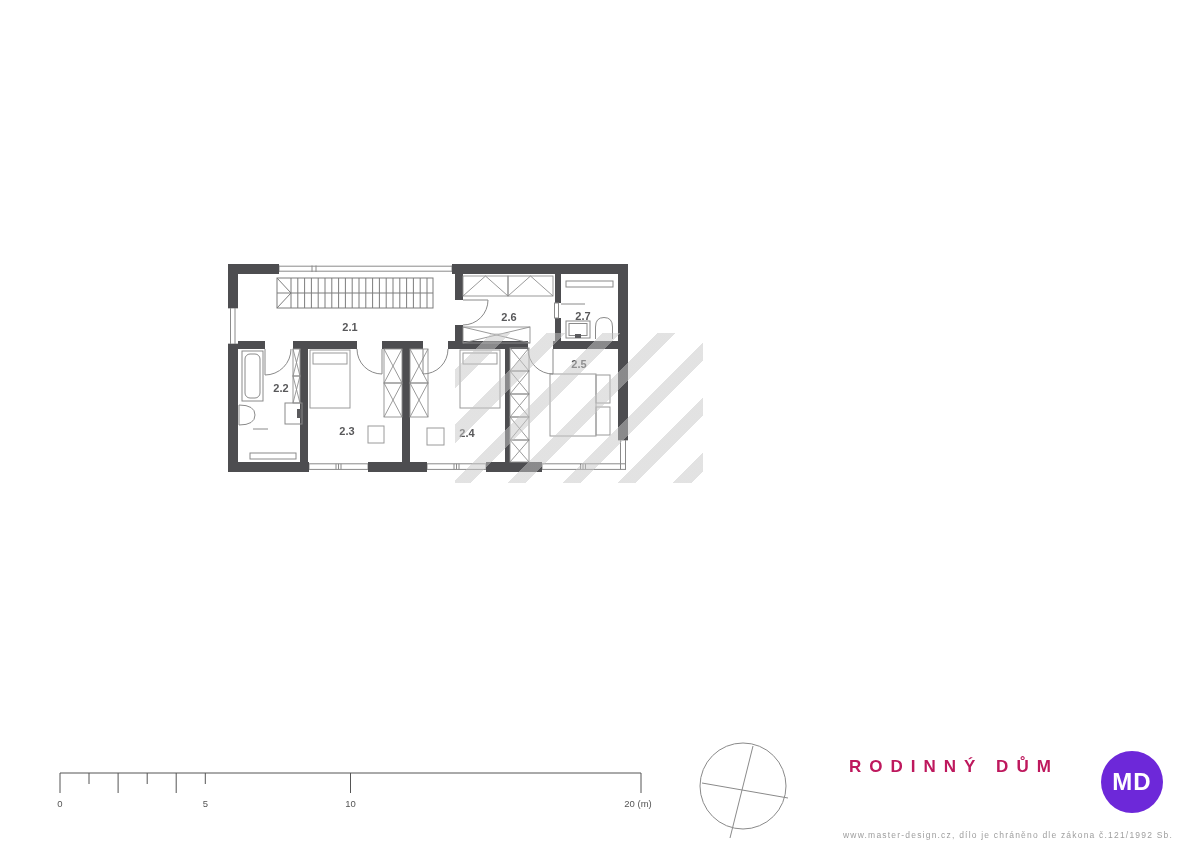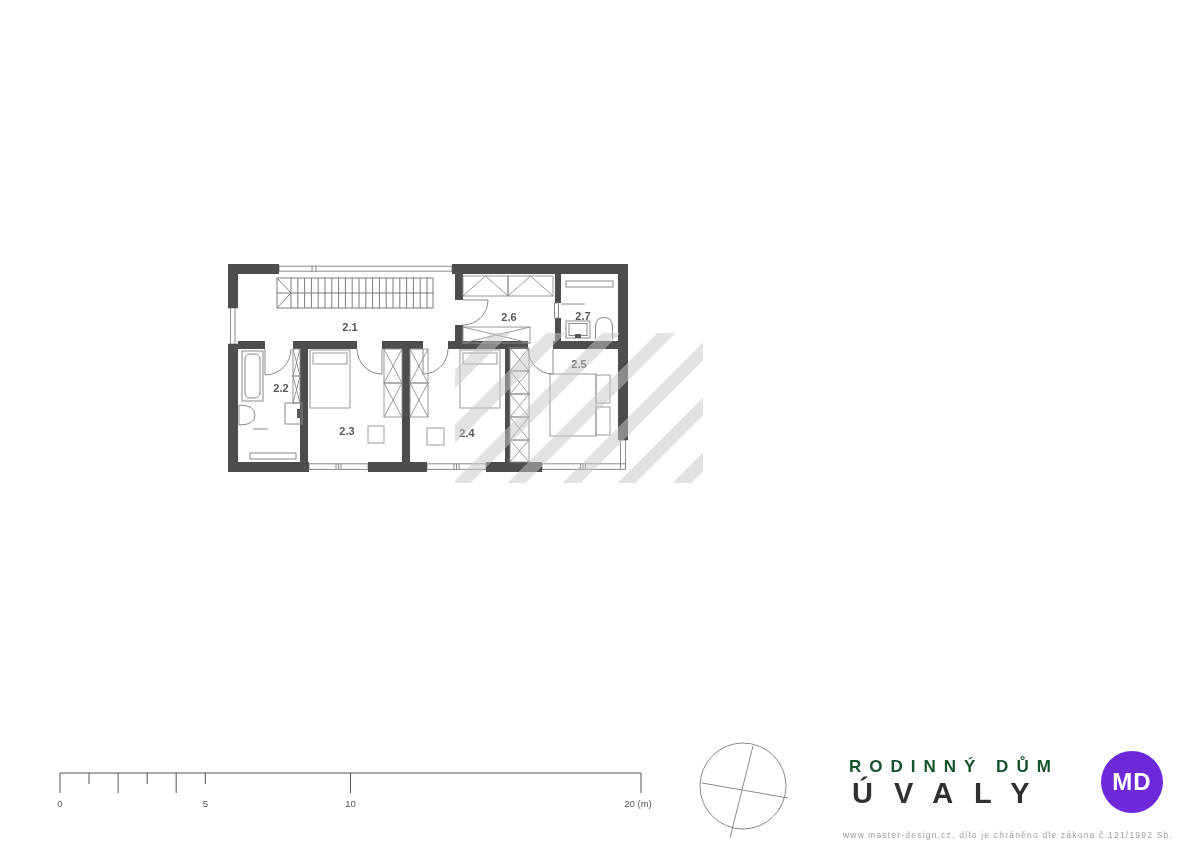--- a/index.html
+++ b/index.html
@@ -9,21 +9,21 @@
   
   #watermark-stripes{
     left:455px;top:333px;width:248px;height:150px;
     background:repeating-linear-gradient(135deg,
       rgba(200,200,200,0) 0 26px,
       rgba(198,198,198,0.5) 26px 39px);
     pointer-events:none;
   }
   
   #title-line1{left:849px;top:757px;width:246px;font-size:17px;font-weight:bold;
-    letter-spacing:8px;color:#14532d;white-space:nowrap;}
+    letter-spacing:8px;color:#be185d;white-space:nowrap;}
   #title-line2{left:852px;top:777px;width:246px;font-size:29px;font-weight:600;
     letter-spacing:21px;color:#303030;white-space:nowrap;}
   #md-logo{left:1101px;top:751px;width:62px;height:62px;border-radius:50%;
     background:#6d28d9;color:#ffffff;display:flex;align-items:center;justify-content:center;
     font-size:24px;font-weight:600;letter-spacing:1px;}
   #footer-note{left:843px;top:830px;font-size:8.5px;letter-spacing:1.2px;color:#9e9e9e;
     white-space:nowrap;}
   svg text.room-label{font-family:"Liberation Sans",sans-serif;font-size:11px;font-weight:bold;fill:#58585a;text-anchor:middle;}
   svg text.scale-label{font-family:"Liberation Sans",sans-serif;font-size:9.5px;fill:#555555;text-anchor:middle;}
 </style>
@@ -196,19 +196,18 @@
     <text class="scale-label" x="583" y="42">20 (m)</text>
   </svg>
 
   <svg class="abs" style="left:698px;top:740px" width="96" height="100" viewBox="0 0 96 100">
     <circle cx="45" cy="46" r="43" stroke="#8a8a8a" stroke-width="1" fill="none"></circle>
     <line x1="55" y1="6" x2="32" y2="98" stroke="#8a8a8a" stroke-width="1"></line>
     <line x1="4" y1="43" x2="90" y2="58" stroke="#8a8a8a" stroke-width="1"></line>
   </svg>
 
   <div class="abs" id="title-line1">RODINNÝ DŮM</div>
-  <div class="abs" id="title-line2">ÚVALY</div>
   <div class="abs" id="md-logo">
     <span>MD</span>
   </div>
   <div class="abs" id="footer-note">www.master-design.cz, dílo je chráněno dle zákona č.121/1992 Sb.</div>
 
 </div>
 
 </body></html>

